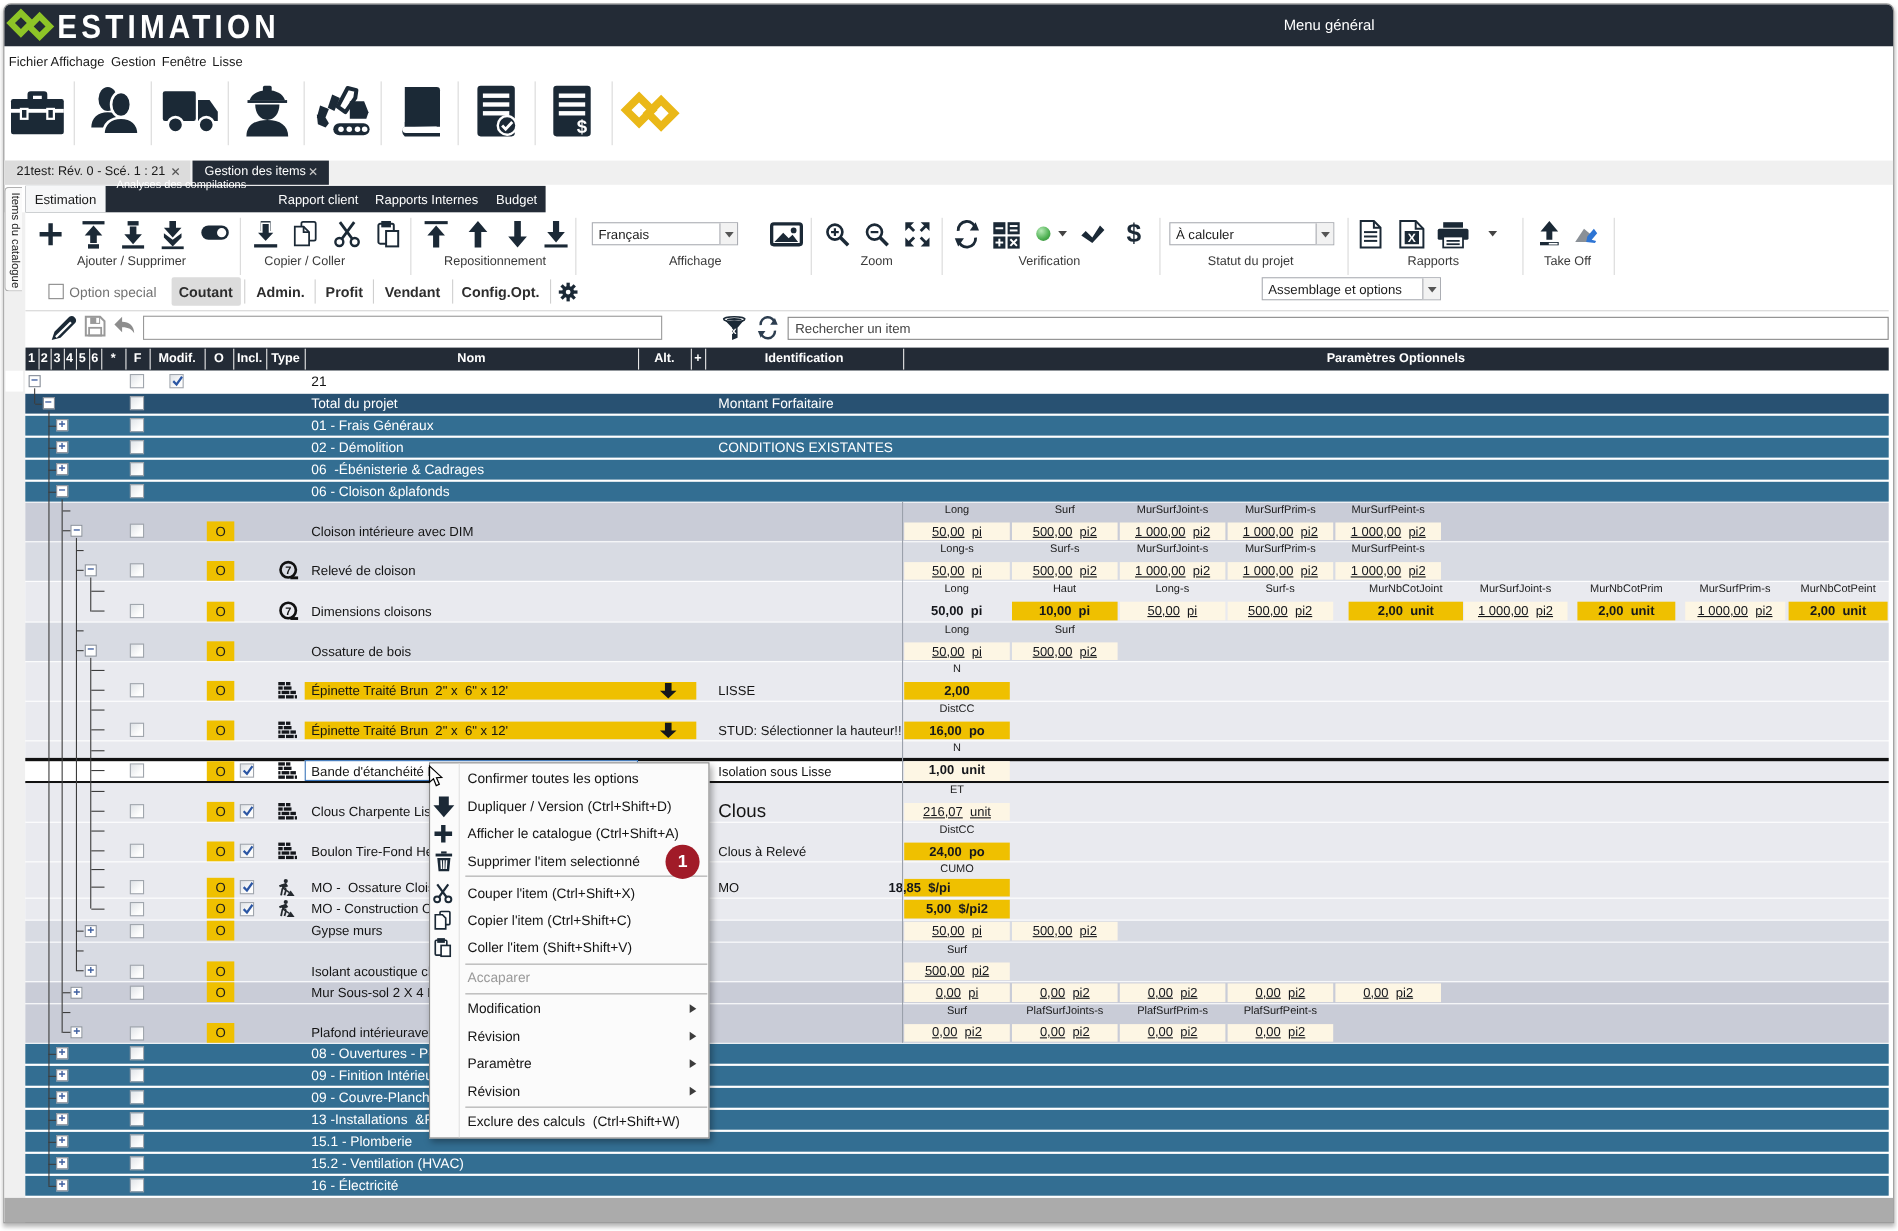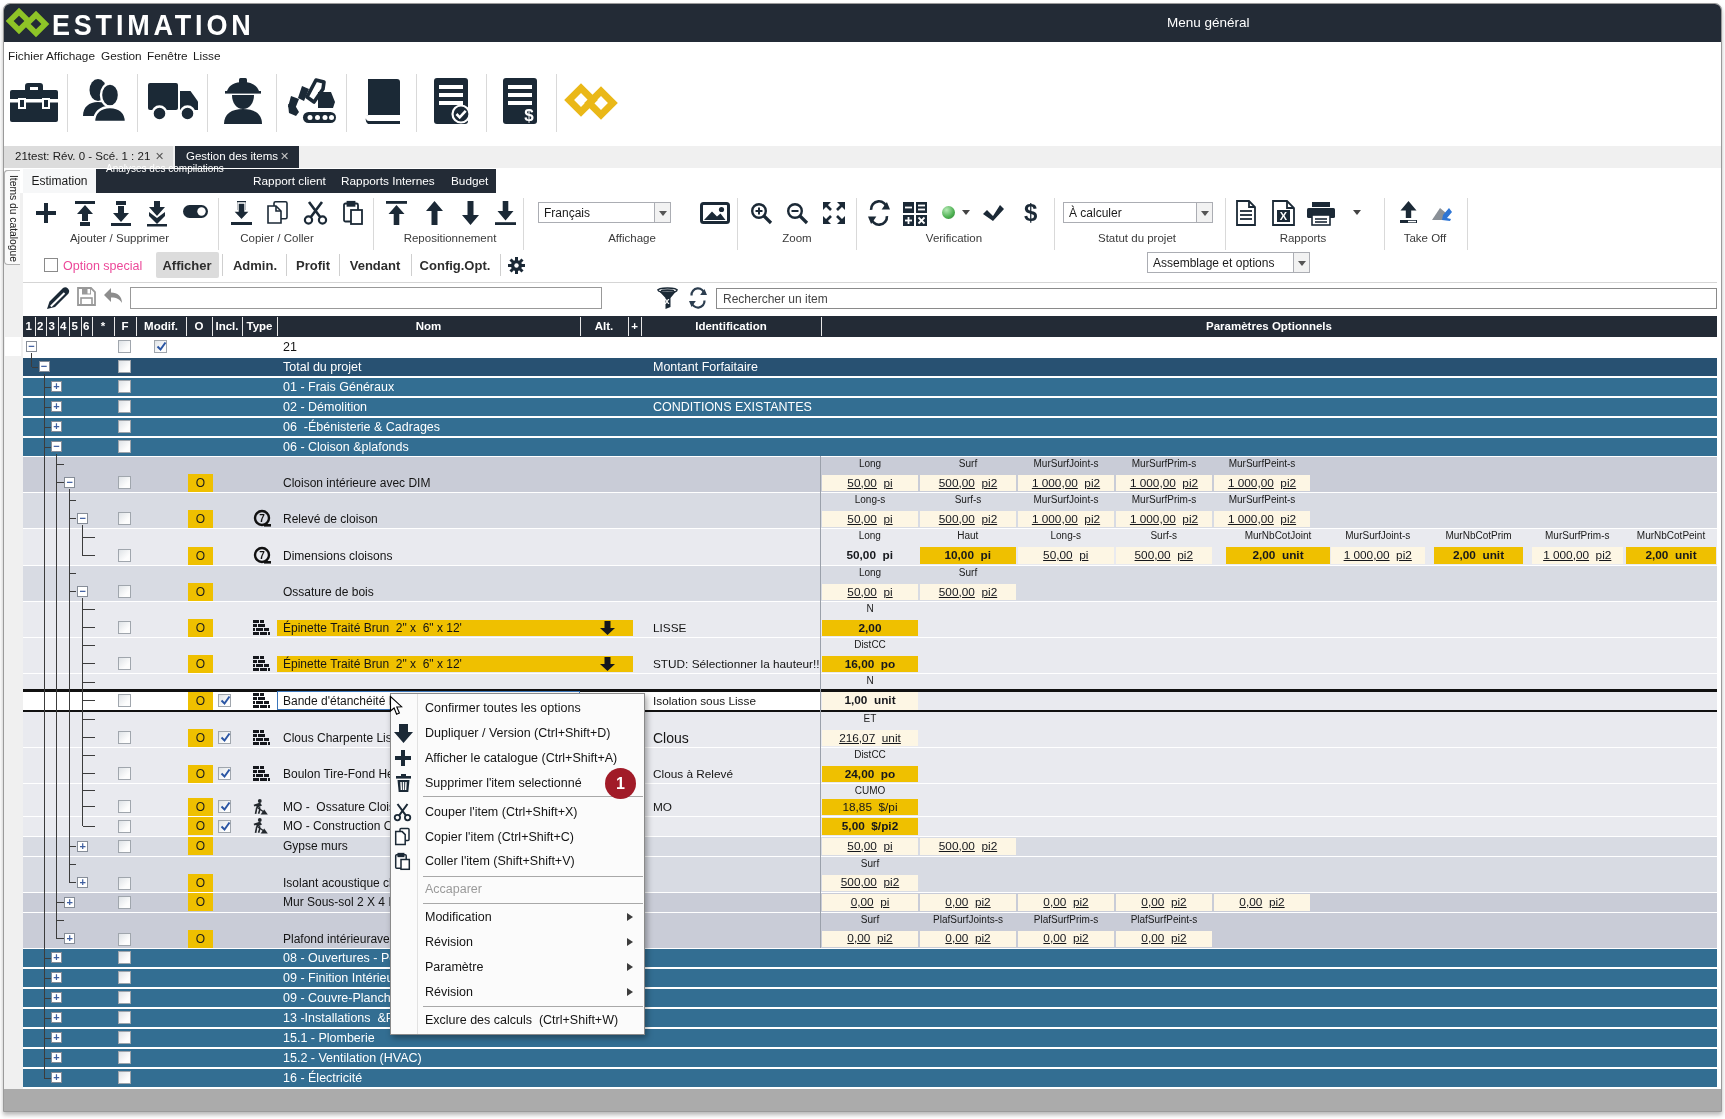--- a/index.html
+++ b/index.html
@@ -326,23 +326,23 @@
 <svg class="a" style="left:1399px;top:201px" width="19" height="24" viewBox="0 0 19 24">
     <path d="M9.5 0l8 9.5h-5.3V17H6.8V9.5H1.5z" fill="#1b2936"></path>
     <rect x="1" y="19" width="17" height="3" fill="#1b2936"></rect>
     <rect x="9" y="19.8" width="8" height="1.5" fill="#fff"></rect>
   </svg>
 <svg class="a" style="left:1432px;top:206px" width="24" height="15" viewBox="0 0 24 15">
     <path d="M0 14L8 2l6 5-3 7z" fill="#8a9097"></path>
     <path d="M11 9l6-7 3 4-5 6 4 1-1 2-8-1z" fill="#2e75d4"></path>
   </svg>
 <div class="a" style="left:44px;top:258px;width:14px;height:14px;border:1px solid #8a8a8a;background:#fff"></div>
-<div class="a" style="left:63px;top:259px;font-size:12.5px;color:#ec4899">Option special</div>
+<div class="a" style="left:63px;top:259px;font-size:12.5px;color:#737373">Option special</div>
 <div class="a" style="left:156px;top:252px;width:63px;height:26px;background:#dcdcdc;border-radius:2px"></div>
-<div class="a" style="left:127px;top:258px;width:120px;text-align:center;font-size:13px;font-weight:bold;color:#2d2d2d">Afficher</div>
+<div class="a" style="left:127px;top:258px;width:120px;text-align:center;font-size:13px;font-weight:bold;color:#2d2d2d">Coutant</div>
 <div class="a" style="left:195px;top:258px;width:120px;text-align:center;font-size:13px;font-weight:bold;color:#2d2d2d">Admin.</div>
 <div class="a" style="left:253px;top:258px;width:120px;text-align:center;font-size:13px;font-weight:bold;color:#2d2d2d">Profit</div>
 <div class="a" style="left:315px;top:258px;width:120px;text-align:center;font-size:13px;font-weight:bold;color:#2d2d2d">Vendant</div>
 <div class="a" style="left:395px;top:258px;width:120px;text-align:center;font-size:13px;font-weight:bold;color:#2d2d2d">Config.Opt.</div>
 <div class="a" style="left:222px;top:254px;width:1px;height:22px;background:#cfcfcf"></div>
 <div class="a" style="left:286px;top:254px;width:1px;height:22px;background:#cfcfcf"></div>
 <div class="a" style="left:339px;top:254px;width:1px;height:22px;background:#cfcfcf"></div>
 <div class="a" style="left:411px;top:254px;width:1px;height:22px;background:#cfcfcf"></div>
 <div class="a" style="left:500px;top:254px;width:1px;height:22px;background:#cfcfcf"></div>
 <svg class="a" style="left:508px;top:257px" width="17" height="17" viewBox="0 0 17 17">
@@ -678,21 +678,21 @@
       <rect x="5" y="4" width="7" height="3"></rect>
 <rect x="0" y="8" width="2" height="3"></rect>
       <rect x="3" y="8" width="7" height="3"></rect>
       <rect x="11" y="8" width="5" height="3"></rect>
 <rect x="0" y="12" width="6" height="3"></rect>
       <rect x="7" y="12" width="7" height="3"></rect>
       <rect x="15" y="12" width="2" height="3"></rect>
 </g>
   </svg>
 <div class="a itext" style="left:283px;top:737.75px;transform:translateY(-50%)">Clous Charpente Lisse Acier 3 1/4" x.131</div>
-<div class="a itext" style="left:653px;top:737.75px;transform:translateY(-50%);width:166px;overflow:hidden;font-size:14px">Clous</div>
+<div class="a itext" style="left:653px;top:737.75px;transform:translateY(-50%);width:166px;overflow:hidden;font-size:17px">Clous</div>
 <div class="a plab" style="left:822px;top:712.5px;width:96px">ET</div>
 <div class="a" style="left:822px;top:729.5px;width:96px;height:16.5px;background:#fdf6e4"></div>
 <div class="a pval" style="left:822px;top:729.5px;width:96px;line-height:16.5px"><span class="u">216,07</span>&nbsp;&nbsp;<span class="u">unit</span></div>
 <div class="a" style="left:23px;top:747.5px;width:1694px;height:35.5px;background:#e9eaef"></div>
 <div class="a cb" style="left:118.0px;top:767.25px"></div>
 <div class="a obadge" style="left:188px;top:764.75px;height:18px;line-height:18px">O</div>
 <div class="a cb" style="left:218.0px;top:767.25px"></div>
 <svg class="a" style="left:219.5px;top:768.25px" width="11" height="11" viewBox="0 0 11 11">
     <path d="M1.5 5.5l3 3 5-7" stroke="#2b56a4" stroke-width="2" fill="none"></path>
   </svg>
@@ -730,21 +730,21 @@
 <path d="M4 8.6l1.6-.6L4.4 15l-1.7-.2z"></path>
 <path d="M6.4 8.6l1.8-.8.4 3-1.2 4.2-1.6-.4 1.2-3.8z"></path>
 <path d="M5 7.4l6.6 4.6-.8 1L4.2 8.6z"></path>
 <path d="M8.6 15.6l3.6-5 3.6 5z"></path>
 </g>
   </svg>
 <div class="a itext" style="left:283px;top:806.75px;transform:translateY(-50%)">MO -&nbsp; Ossature Cloison</div>
 <div class="a itext" style="left:653px;top:806.75px;transform:translateY(-50%);width:166px;overflow:hidden;font-size:11.8px">MO</div>
 <div class="a plab" style="left:822px;top:784.5px;width:96px">CUMO</div>
 <div class="a" style="left:822px;top:798.5px;width:96px;height:16.5px;background:#efc000"></div>
-<div class="a pval" style="left:822px;top:798.5px;width:96px;line-height:16.5px;font-weight:normal">18,85&nbsp;&nbsp;$/pi</div>
+<div class="a pval" style="left:788px;top:798.5px;width:96px;line-height:16.5px;font-weight:bold">18,85&nbsp;&nbsp;$/pi</div>
 <div class="a" style="left:23px;top:816.5px;width:1694px;height:19.5px;background:#e9eaef"></div>
 <div class="a cb" style="left:118.0px;top:819.75px"></div>
 <div class="a obadge" style="left:188px;top:817.25px;height:18px;line-height:18px">O</div>
 <div class="a cb" style="left:218.0px;top:819.75px"></div>
 <svg class="a" style="left:219.5px;top:820.75px" width="11" height="11" viewBox="0 0 11 11">
     <path d="M1.5 5.5l3 3 5-7" stroke="#2b56a4" stroke-width="2" fill="none"></path>
   </svg>
 <svg class="a" style="left:252px;top:818.25px" width="17" height="17" viewBox="0 0 17 17">
 <g fill="#24292e">
 <circle cx="7.8" cy="2" r="1.9"></circle>

